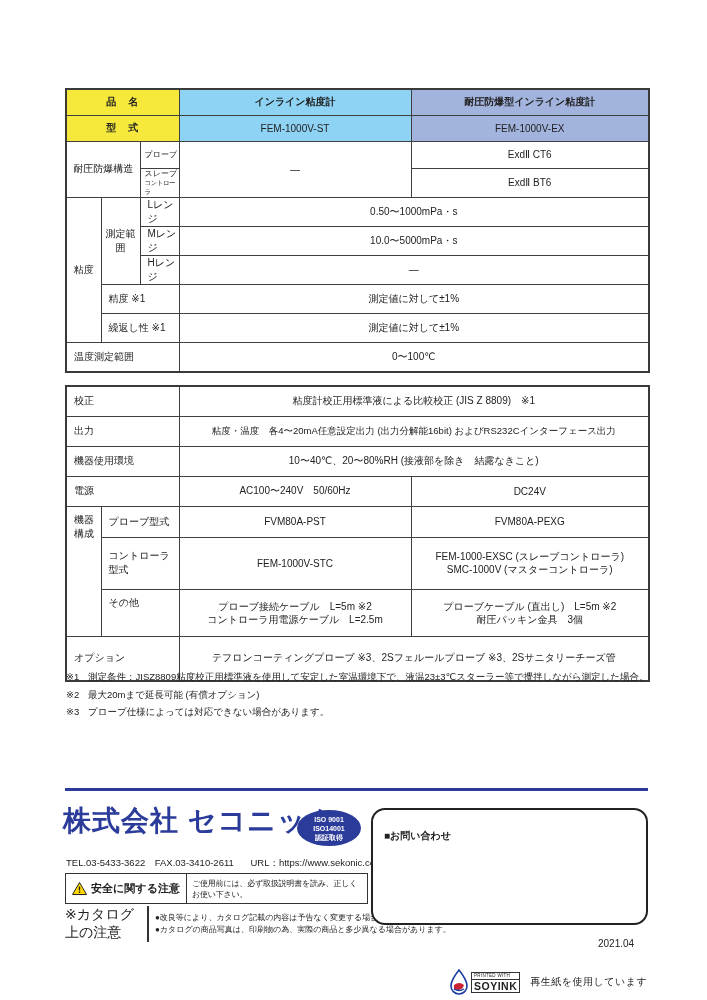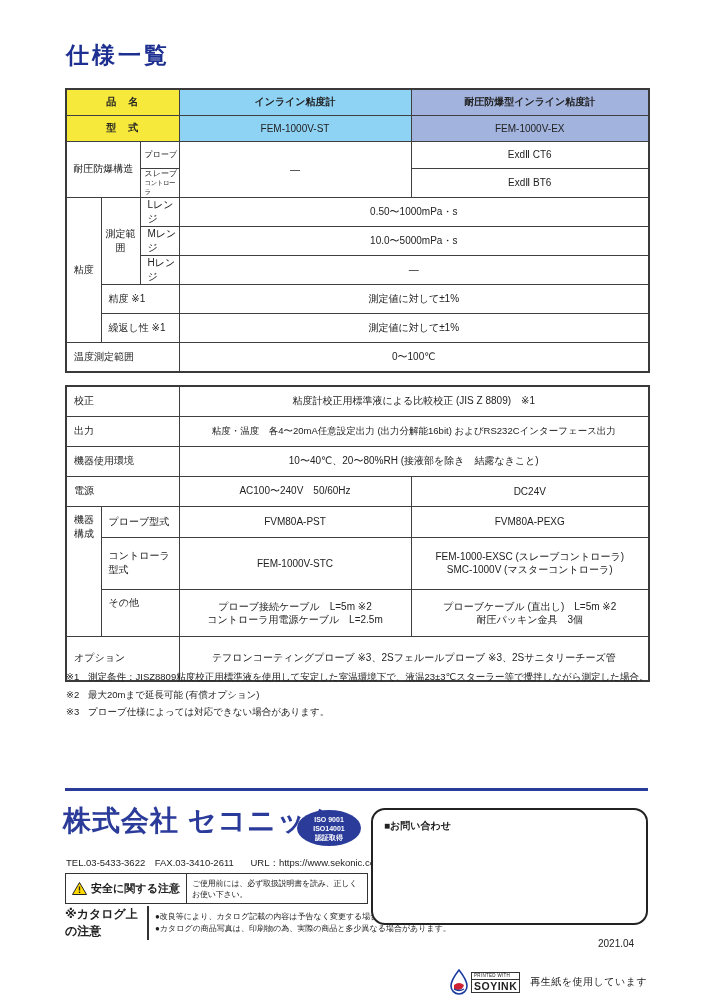--- a/index.html
+++ b/index.html
@@ -36,39 +36,38 @@
   .iso { position:absolute; left:297px; top:810px; width:64px; height:36px; border-radius:50%; background:#2b3b9a; color:#fff; display:flex; flex-direction:column; justify-content:center; align-items:center; font-size:7px; font-weight:bold; line-height:9px; }
   .address { position:absolute; left:66px; top:889px; font-size:9.5px; }
   .telline { position:absolute; left:66px; top:857px; font-size:9.5px; }
   .telline .url { margin-left:14px; }
 
   .safety { position:absolute; left:65px; top:873px; width:303px; height:31px; border:1.5px solid #333; display:flex; background:#fff; }
   .safety-left { width:121px; flex:none; border-right:1.5px solid #333; display:flex; align-items:center; justify-content:center; gap:4px; font-size:11px; font-weight:bold; }
   .safety-right { flex:1; display:flex; align-items:center; padding:0 5px; font-size:8px; letter-spacing:-0.2px; }
 
   .catalog-note { position:absolute; left:65px; top:906px; display:flex; align-items:center; }
-  .cn-label { font-size:12px; font-weight:bold; width:80px; flex:none; }
+  .cn-label { font-size:14px; font-weight:normal; width:80px; flex:none; }
   .cn-bar { width:2px; align-self:stretch; background:#333; margin:0 6px 0 2px; }
   .cn-items div { font-size:8px; line-height:12.5px; }
 
-  .inquiry { position:absolute; left:371px; top:808px; width:277px; height:117px; border:2px solid #222; border-radius:14px; padding:9px 11px; font-size:10px; font-weight:bold; background:#fff; }
+  .inquiry { position:absolute; left:371px; top:808px; width:277px; height:117px; border:2px solid #222; border-radius:14px; padding:19px 11px; font-size:10px; font-weight:bold; background:#fff; }
 
   .soyink { position:absolute; left:449px; top:929px; display:flex; align-items:center;margin-top:40px; }
   .soy-stack { display:flex; flex-direction:column; margin-left:2px; }
   .soy-printed { border:1px solid #333; font-size:4.5px; padding:0.5px 2px; letter-spacing:0.3px; }
   .soy-name { border:1px solid #333; border-top:none; font-size:10.5px; font-weight:bold; letter-spacing:0.5px; padding:0 2px; }
   .soy-recycled { font-size:10px; margin-left:10px; letter-spacing:0.5px; }
   .date { position:absolute; left:598px; top:938px; font-size:10px; }
 </style>
 </head>
 <body>
 
 <div class="page">
 
-  <div class="title">仕様一覧</div>
 
   <div class="t1">
     <table>
       <colgroup>
           <col style="width:35px">
           <col style="width:39px">
           <col style="width:39px">
           <col style="width:232px">
           <col style="width:238px">
         </colgroup>

